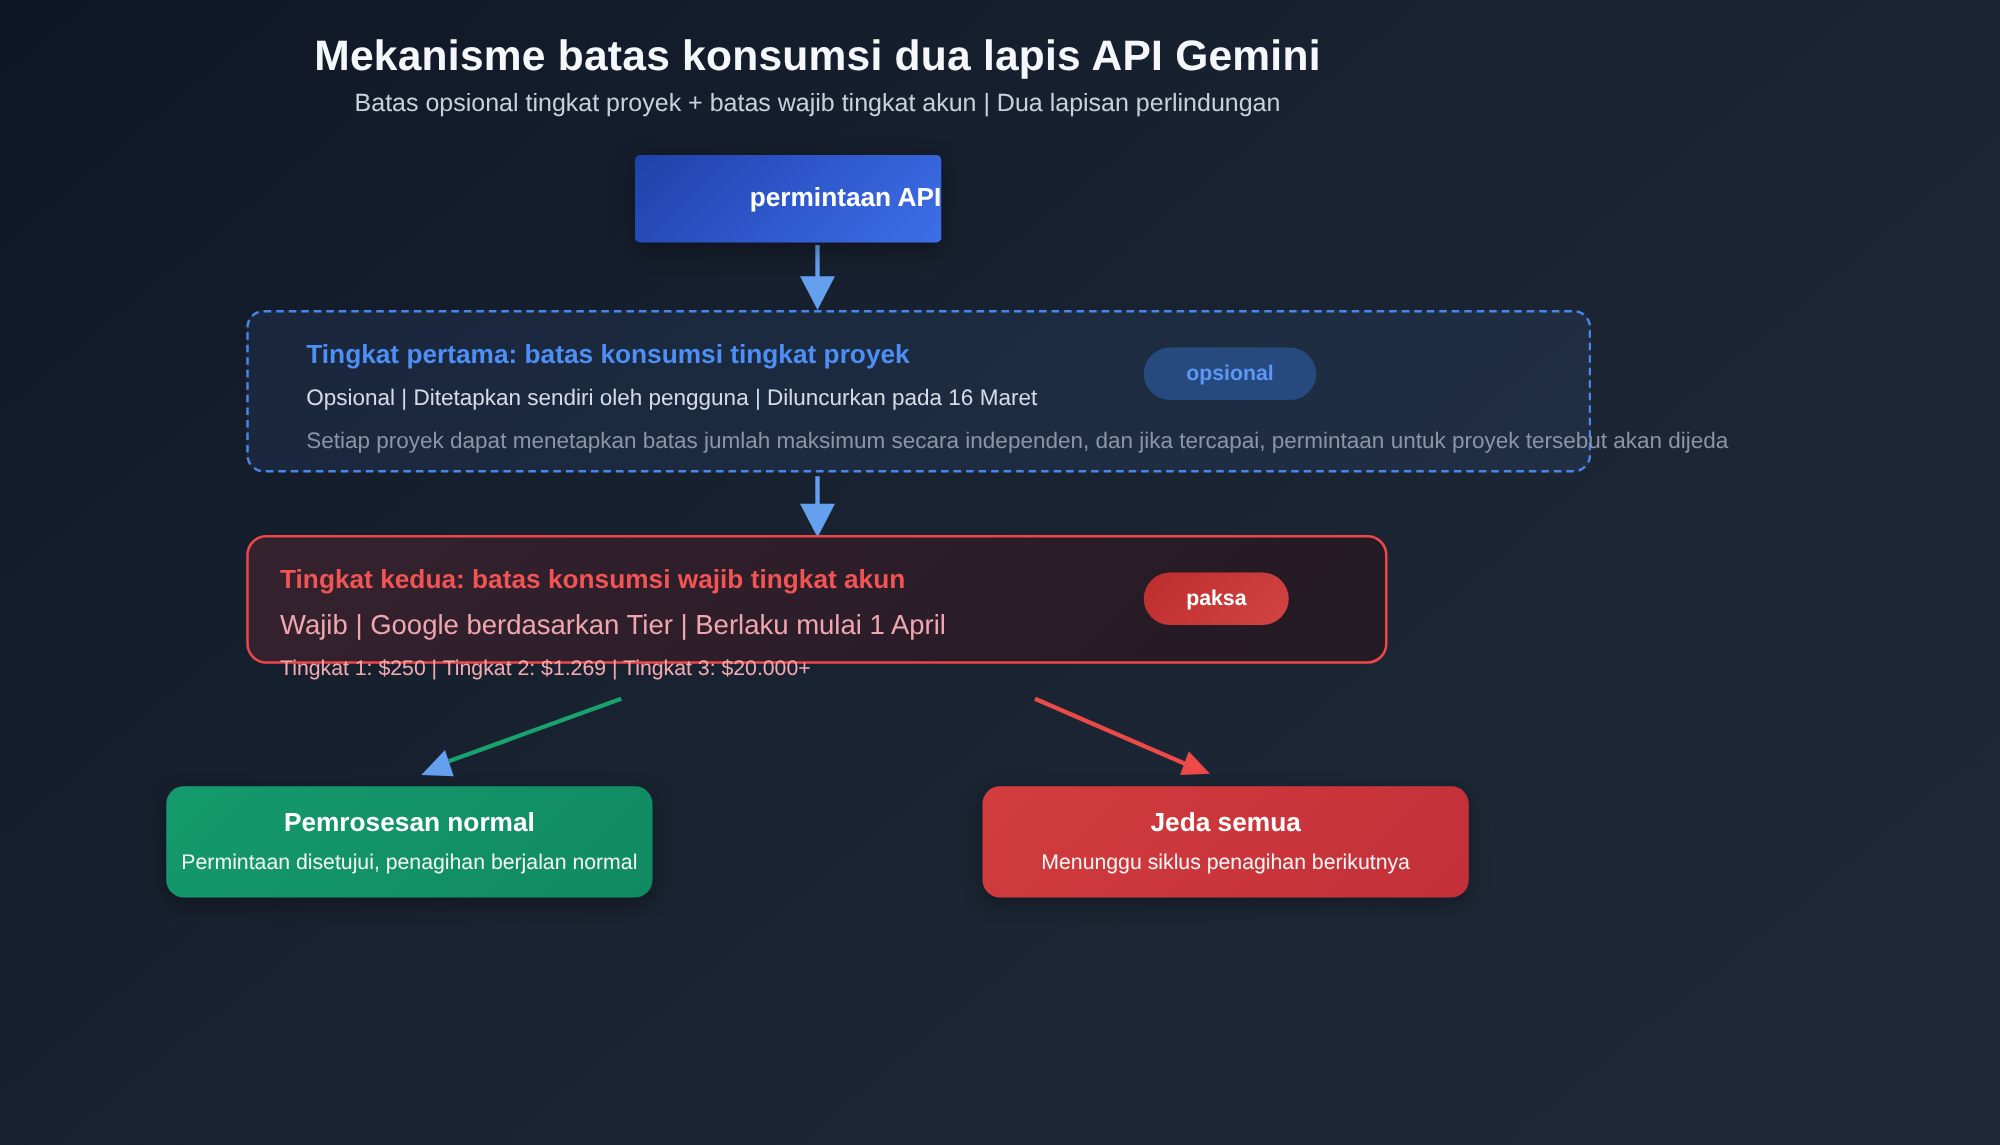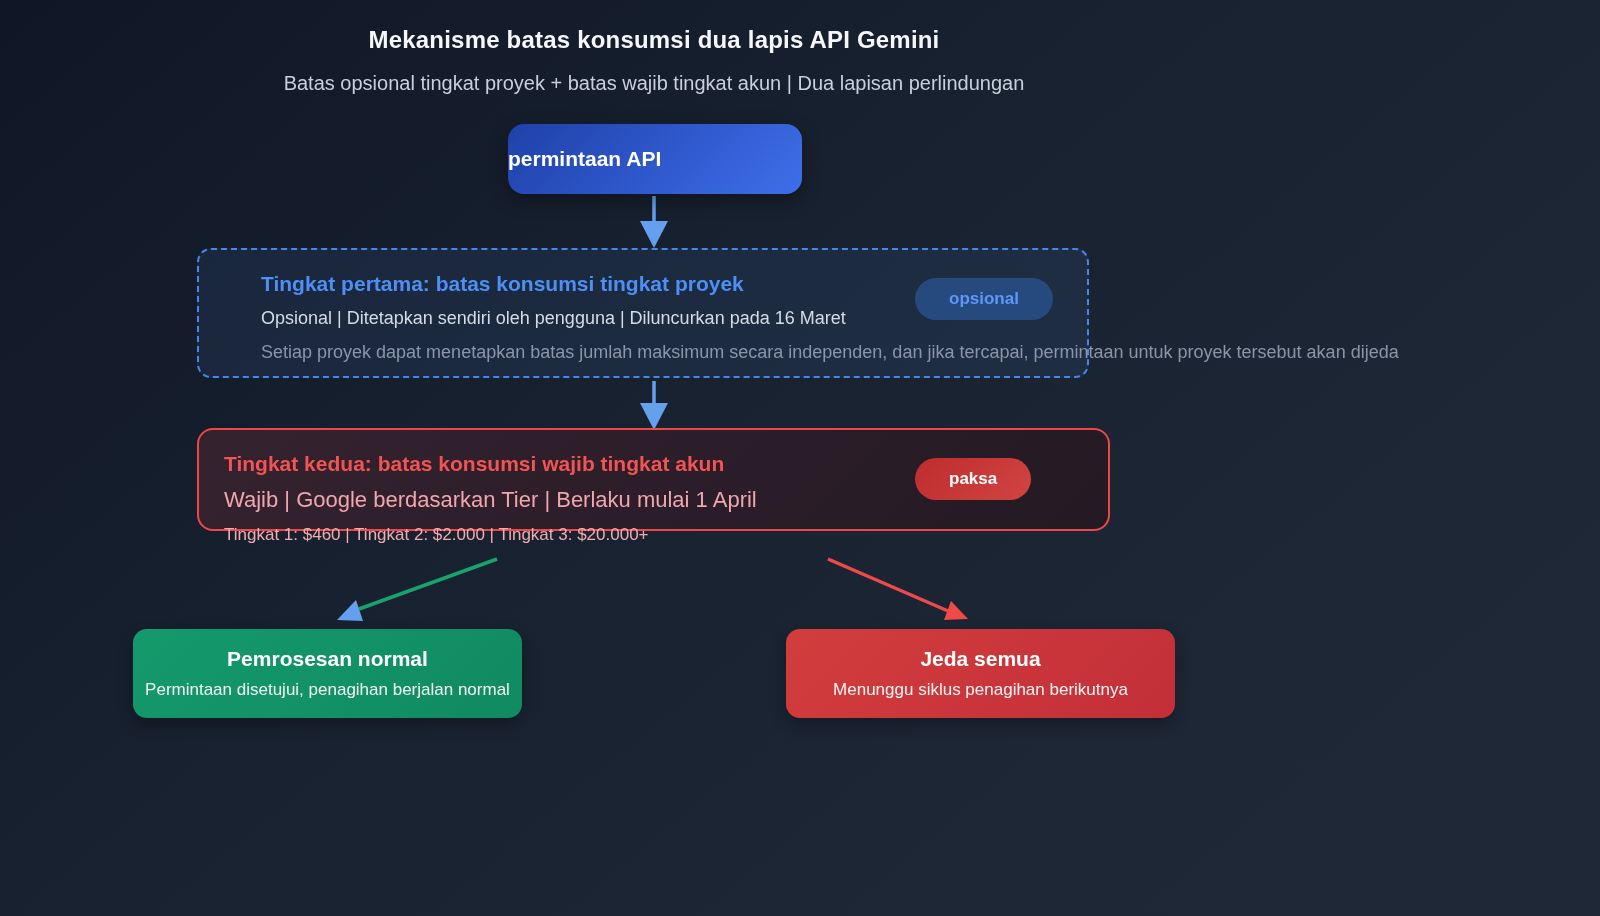--- a/index.html
+++ b/index.html
@@ -5,41 +5,41 @@
   html,body{margin:0;padding:0;background:#101826;}
   .canvas{
     position:relative;width:1600px;height:916px;overflow:hidden;
     font-family:"Liberation Sans","DejaVu Sans",sans-serif;
     background:linear-gradient(140deg,#0f1726 0%,#18212f 40%,#1d2735 75%,#1e2836 100%);
   }
   .arrows{position:absolute;left:0;top:0;width:1600px;height:916px;pointer-events:none;}
 
   .title{
     position:absolute;left:0;top:26px;width:1308px;text-align:center;
-    color:#f5f7fa;font-size:24px;font-weight:bold;letter-spacing:.2px;margin:0;
+    color:#f5f7fa;font-size:34px;font-weight:bold;letter-spacing:.2px;margin:0;
   }
   .subtitle{
     position:absolute;left:0;top:72px;width:1308px;text-align:center;
     color:#c7d0db;font-size:20px;margin:0;
   }
 
   .node{position:absolute;box-sizing:border-box;}
 
   .api-box{
-    left:508px;top:124px;width:294px;height:70px;border-radius:16px;
+    left:508px;top:124px;width:245px;height:70px;border-radius:4px;
     background:linear-gradient(135deg,#1f41a8 0%,#2d55c8 45%,#3e6fe8 100%);
-    display:flex;align-items:center;justify-content:flex-start;
+    display:flex;align-items:center;justify-content:flex-end;
     box-shadow:0 6px 18px rgba(0,0,0,.35);
   }
   .api-box .lbl{color:#ffffff;font-size:21px;font-weight:bold;}
 
   .tier1-box{
-    left:197px;top:248px;width:892px;height:130px;border-radius:14px;
+    left:197px;top:248px;width:1076px;height:130px;border-radius:14px;
     border:2.5px dashed #4a86e8;background:rgba(62,104,180,.14);
-    padding:22px 0 0 62px;
+    padding:22px 0 0 46px;
   }
   .tier1-title{color:#4d8ff5;font-size:21px;font-weight:bold;white-space:nowrap;}
   .tier1-meta{color:#d5dce6;font-size:18px;margin-top:12px;white-space:nowrap;}
   .tier1-desc{color:#8b95a7;font-size:18px;margin-top:13px;white-space:nowrap;}
 
   .badge{
     position:absolute;height:42px;border-radius:21px;padding:0 34px;
     display:flex;align-items:center;justify-content:center;
     font-size:17px;font-weight:bold;white-space:nowrap;
   }
@@ -106,21 +106,21 @@
   <div class="node tier1-box">
     <div class="tier1-title">Tingkat pertama: batas konsumsi tingkat proyek</div>
     <div class="tier1-meta">Opsional | Ditetapkan sendiri oleh pengguna | Diluncurkan pada 16 Maret</div>
     <div class="tier1-desc">Setiap proyek dapat menetapkan batas jumlah maksimum secara independen, dan jika tercapai, permintaan untuk proyek tersebut akan dijeda</div>
   </div>
   <div class="node badge badge-opsional">opsional</div>
 
   <div class="node tier2-box">
     <div class="tier2-title">Tingkat kedua: batas konsumsi wajib tingkat akun</div>
     <div class="tier2-meta">Wajib | Google berdasarkan Tier | Berlaku mulai 1 April</div>
-    <div class="tier2-tiers">Tingkat 1: $460 | Tingkat 2: $2.000 | Tingkat 3: $20.000+</div>
+    <div class="tier2-tiers">Tingkat 1: $250 | Tingkat 2: $1.269 | Tingkat 3: $20.000+</div>
   </div>
   <div class="node badge badge-paksa">paksa</div>
 
   <div class="node outcome pause-box">
     <span class="t">Jeda semua</span>
     <span class="s">Menunggu siklus penagihan berikutnya</span>
   </div>
 
   <div class="node outcome ok-box">
     <span class="t">Pemrosesan normal</span>

